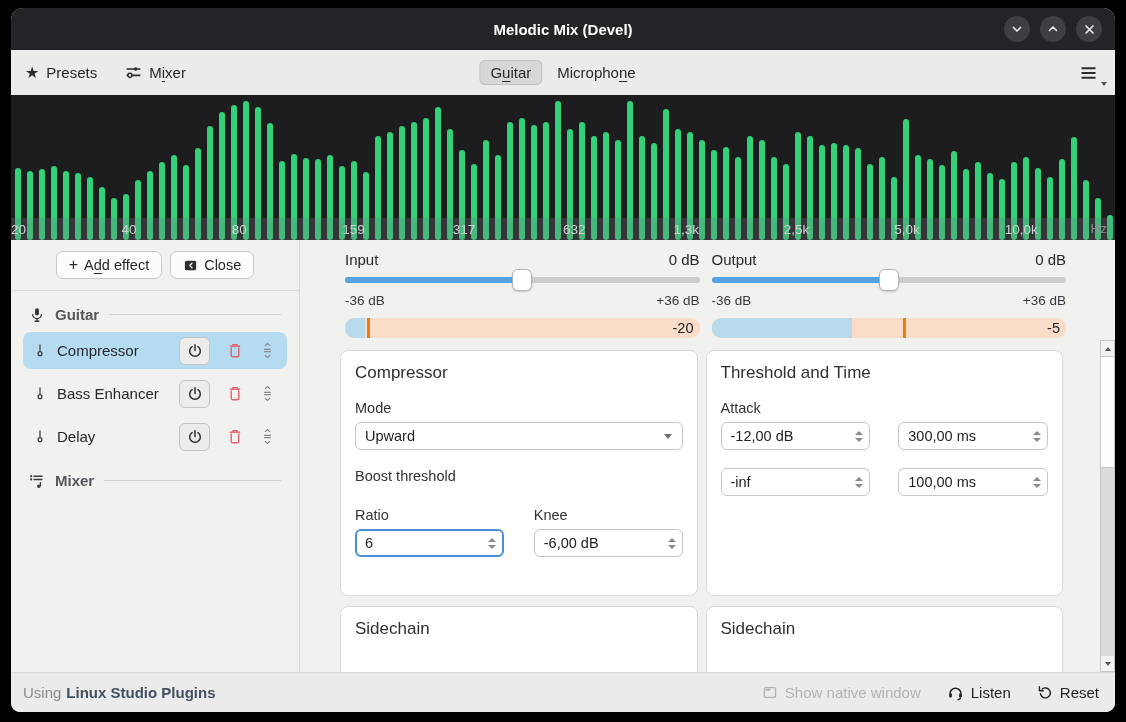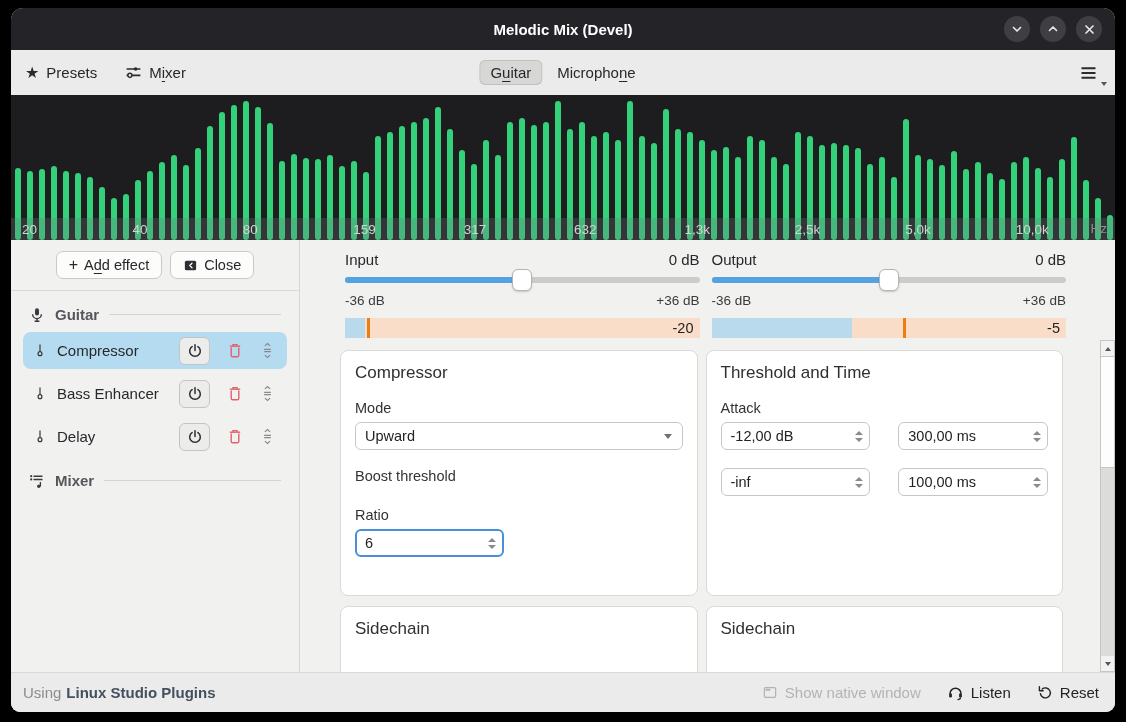--- a/index.html
+++ b/index.html
@@ -22,21 +22,21 @@
   .tab { font-size:15px; color:#28282c; padding:4px 11px; border-radius:6px; }
   .tab.active { background:#d7d7d6; box-shadow:0 0 0 1px #c0c0bf inset; }
   .mn { text-decoration:underline; text-underline-offset:2.5px; text-decoration-thickness:1px; }
   .menu-btn { margin-left:auto; position:relative; width:26px; height:26px; display:flex; align-items:center; justify-content:center; }
   .menu-caret { position:absolute; right:-6px; bottom:0px; width:0; height:0; border-left:3.5px solid transparent; border-right:3.5px solid transparent; border-top:4px solid #55555a; }
   
   .spectrum { height:145px; background:#1d1d1f; position:relative; overflow:hidden; flex:none; }
   .bars { position:absolute; inset:0; display:flex; align-items:flex-end; gap:6px; padding:6px 4px 0 4px; }
   .sbar { width:6px; flex:none; border-radius:3px; }
   .freq-strip { position:absolute; left:0; right:0; bottom:0; height:22px; background:rgba(120,120,124,0.28); display:flex; align-items:center; }
-  .freq { flex:1; font-size:13.5px; color:#d2d2d2; padding-left:11px; }
+  .freq { flex:1; font-size:13.5px; color:#d2d2d2; padding-left:0; }
   .freq-unit { position:absolute; right:8px; font-size:13.5px; color:#8d8d8f; top:3px; }
   
   .content { flex:1; display:flex; min-height:0; }
   .sidebar { width:289px; flex:none; border-right:1px solid #d6d6d5; padding:11px 12px 0 12px; display:flex; flex-direction:column; }
   .sb-buttons { display:flex; justify-content:center; gap:8px; padding-bottom:11px; border-bottom:1px solid #dadad9; margin:0 -12px; }
   .btn { display:flex; align-items:center; gap:6px; height:28px; padding:0 12px; background:#fcfcfb; border:1px solid #c9c9c8; border-radius:7px; font-size:14.5px; color:#28282c; }
   .section-head { display:flex; align-items:center; gap:10px; margin:15px 6px 9px 6px; }
   .section-head .lbl { font-weight:bold; font-size:15px; color:#57555c; }
   .section-head .rule { flex:1; height:1px; background:#d4d4d3; }
   .effect-row { display:flex; align-items:center; height:37px; border-radius:8px; padding:0 9px 0 10px; margin-bottom:6px; gap:10px; }
@@ -46,21 +46,21 @@
   .icon-btn { width:22px; display:flex; justify-content:center; }
   
   .main { flex:1; display:flex; flex-direction:column; position:relative; min-width:0; }
   .gain-row { display:grid; grid-template-columns:1fr 1fr; gap:12px; padding:8px 49px 0 45px; flex:none; }
   .g-head { display:flex; justify-content:space-between; font-size:15px; color:#28282c; height:22px; align-items:center; }
   .slider { position:relative; height:18px; margin:1px 0 1px 0; }
   .slider .track { position:absolute; top:6px; left:0; right:0; height:6px; border-radius:3px; background:#ccccca; }
   .slider .fill { position:absolute; top:6px; left:0; height:6px; border-radius:3px 0 0 3px; }
   .slider .handle { position:absolute; top:-2px; width:20px; height:22px; border-radius:6px; background:#fff; border:1px solid #b5b5b3; transform:translateX(-50%); box-shadow:0 1px 2px rgba(0,0,0,.18); }
   .g-range { display:flex; justify-content:space-between; font-size:13.5px; color:#3a3a3e; height:20px; align-items:center; }
-  .meter { position:relative; height:20px; margin-top:8px; overflow:hidden; }
+  .meter { position:relative; height:20px; margin-top:8px; overflow:hidden;border-radius:9px; }
   .meter .m-fill { position:absolute; top:0; bottom:0; left:0; }
   .meter .m-peak { position:absolute; top:0; bottom:0; width:3px; }
   .meter .m-val { position:absolute; right:6px; top:0; line-height:20px; font-size:14.5px; color:#232326; }
   .cards { flex:1; overflow:hidden; padding:12px 52px 0 40px; display:grid; grid-template-columns:1fr 1fr; grid-template-rows:246px 230px; gap:10px 8px; }
   .card { background:#fff; border:1px solid #dadad9; border-radius:8px; padding:12px 14px; overflow:hidden; }
   .card-title { font-size:17px; color:#303034; margin-bottom:17px; }
   .fld-label { font-size:14.5px; color:#333337; margin-bottom:6px; }
   .dd, .spin { height:28px; background:#fff; border:1px solid #c6c6c5; border-radius:6px; display:flex; align-items:center; padding:0 6px 0 9px; font-size:14.5px; color:#232326; }
   .spin.focus { border:2px solid #4a90d9; padding-left:8px; }
   .dd .val, .spin .val { flex:1; white-space:nowrap; overflow:hidden; }
@@ -437,20 +437,30 @@
             <div>
               <div class="fld-label">Ratio</div>
               <div class="spin focus">
                 <span class="val">6</span>
                 <span class="spin-arrows">
                     <span class="tri-up"></span>
                     <span class="tri-down"></span>
                   </span>
               </div>
             </div>
+            <div>
+              <div class="fld-label">Knee</div>
+              <div class="spin">
+                <span class="val">-6,00 dB</span>
+                <span class="spin-arrows">
+                    <span class="tri-up"></span>
+                    <span class="tri-down"></span>
+                  </span>
+              </div>
+            </div>
           </div>
         </div>
 
         <div class="card">
           <div class="card-title">Threshold and Time</div>
           <div class="fld-label">Attack</div>
           <div class="two-col-28">
             <div class="spin">
               <span class="val">-12,00 dB</span>
               <span class="spin-arrows">

